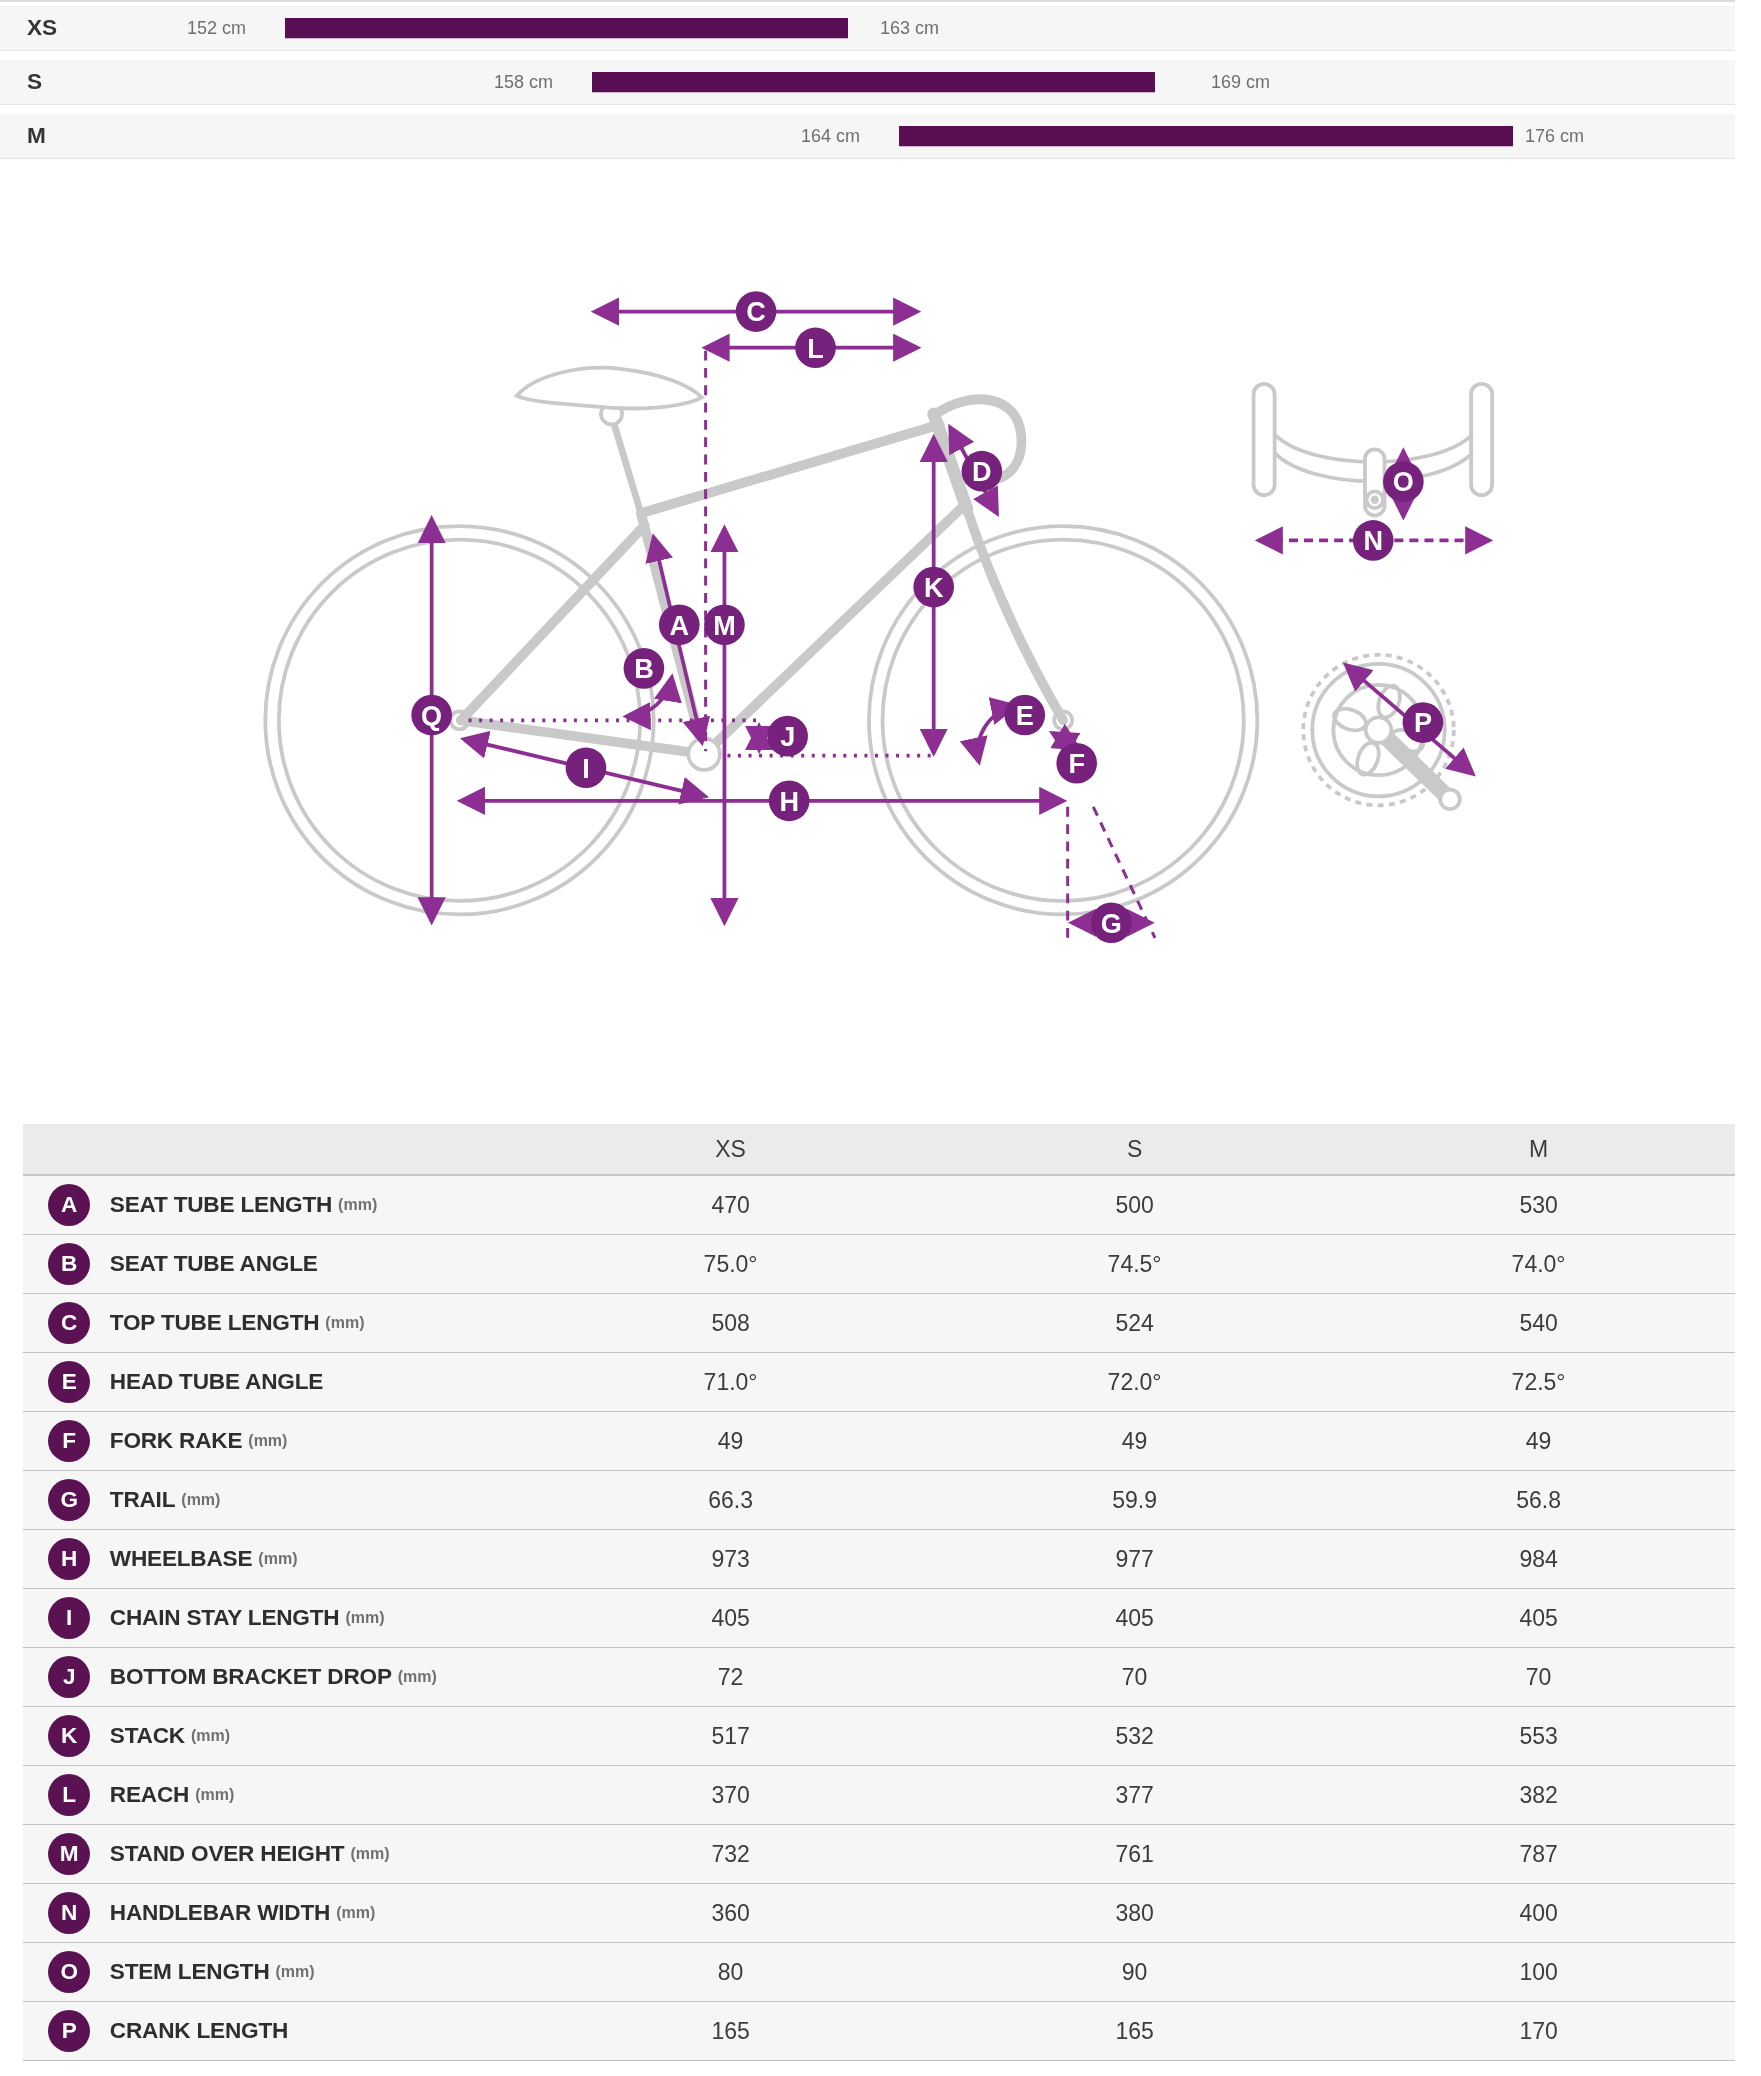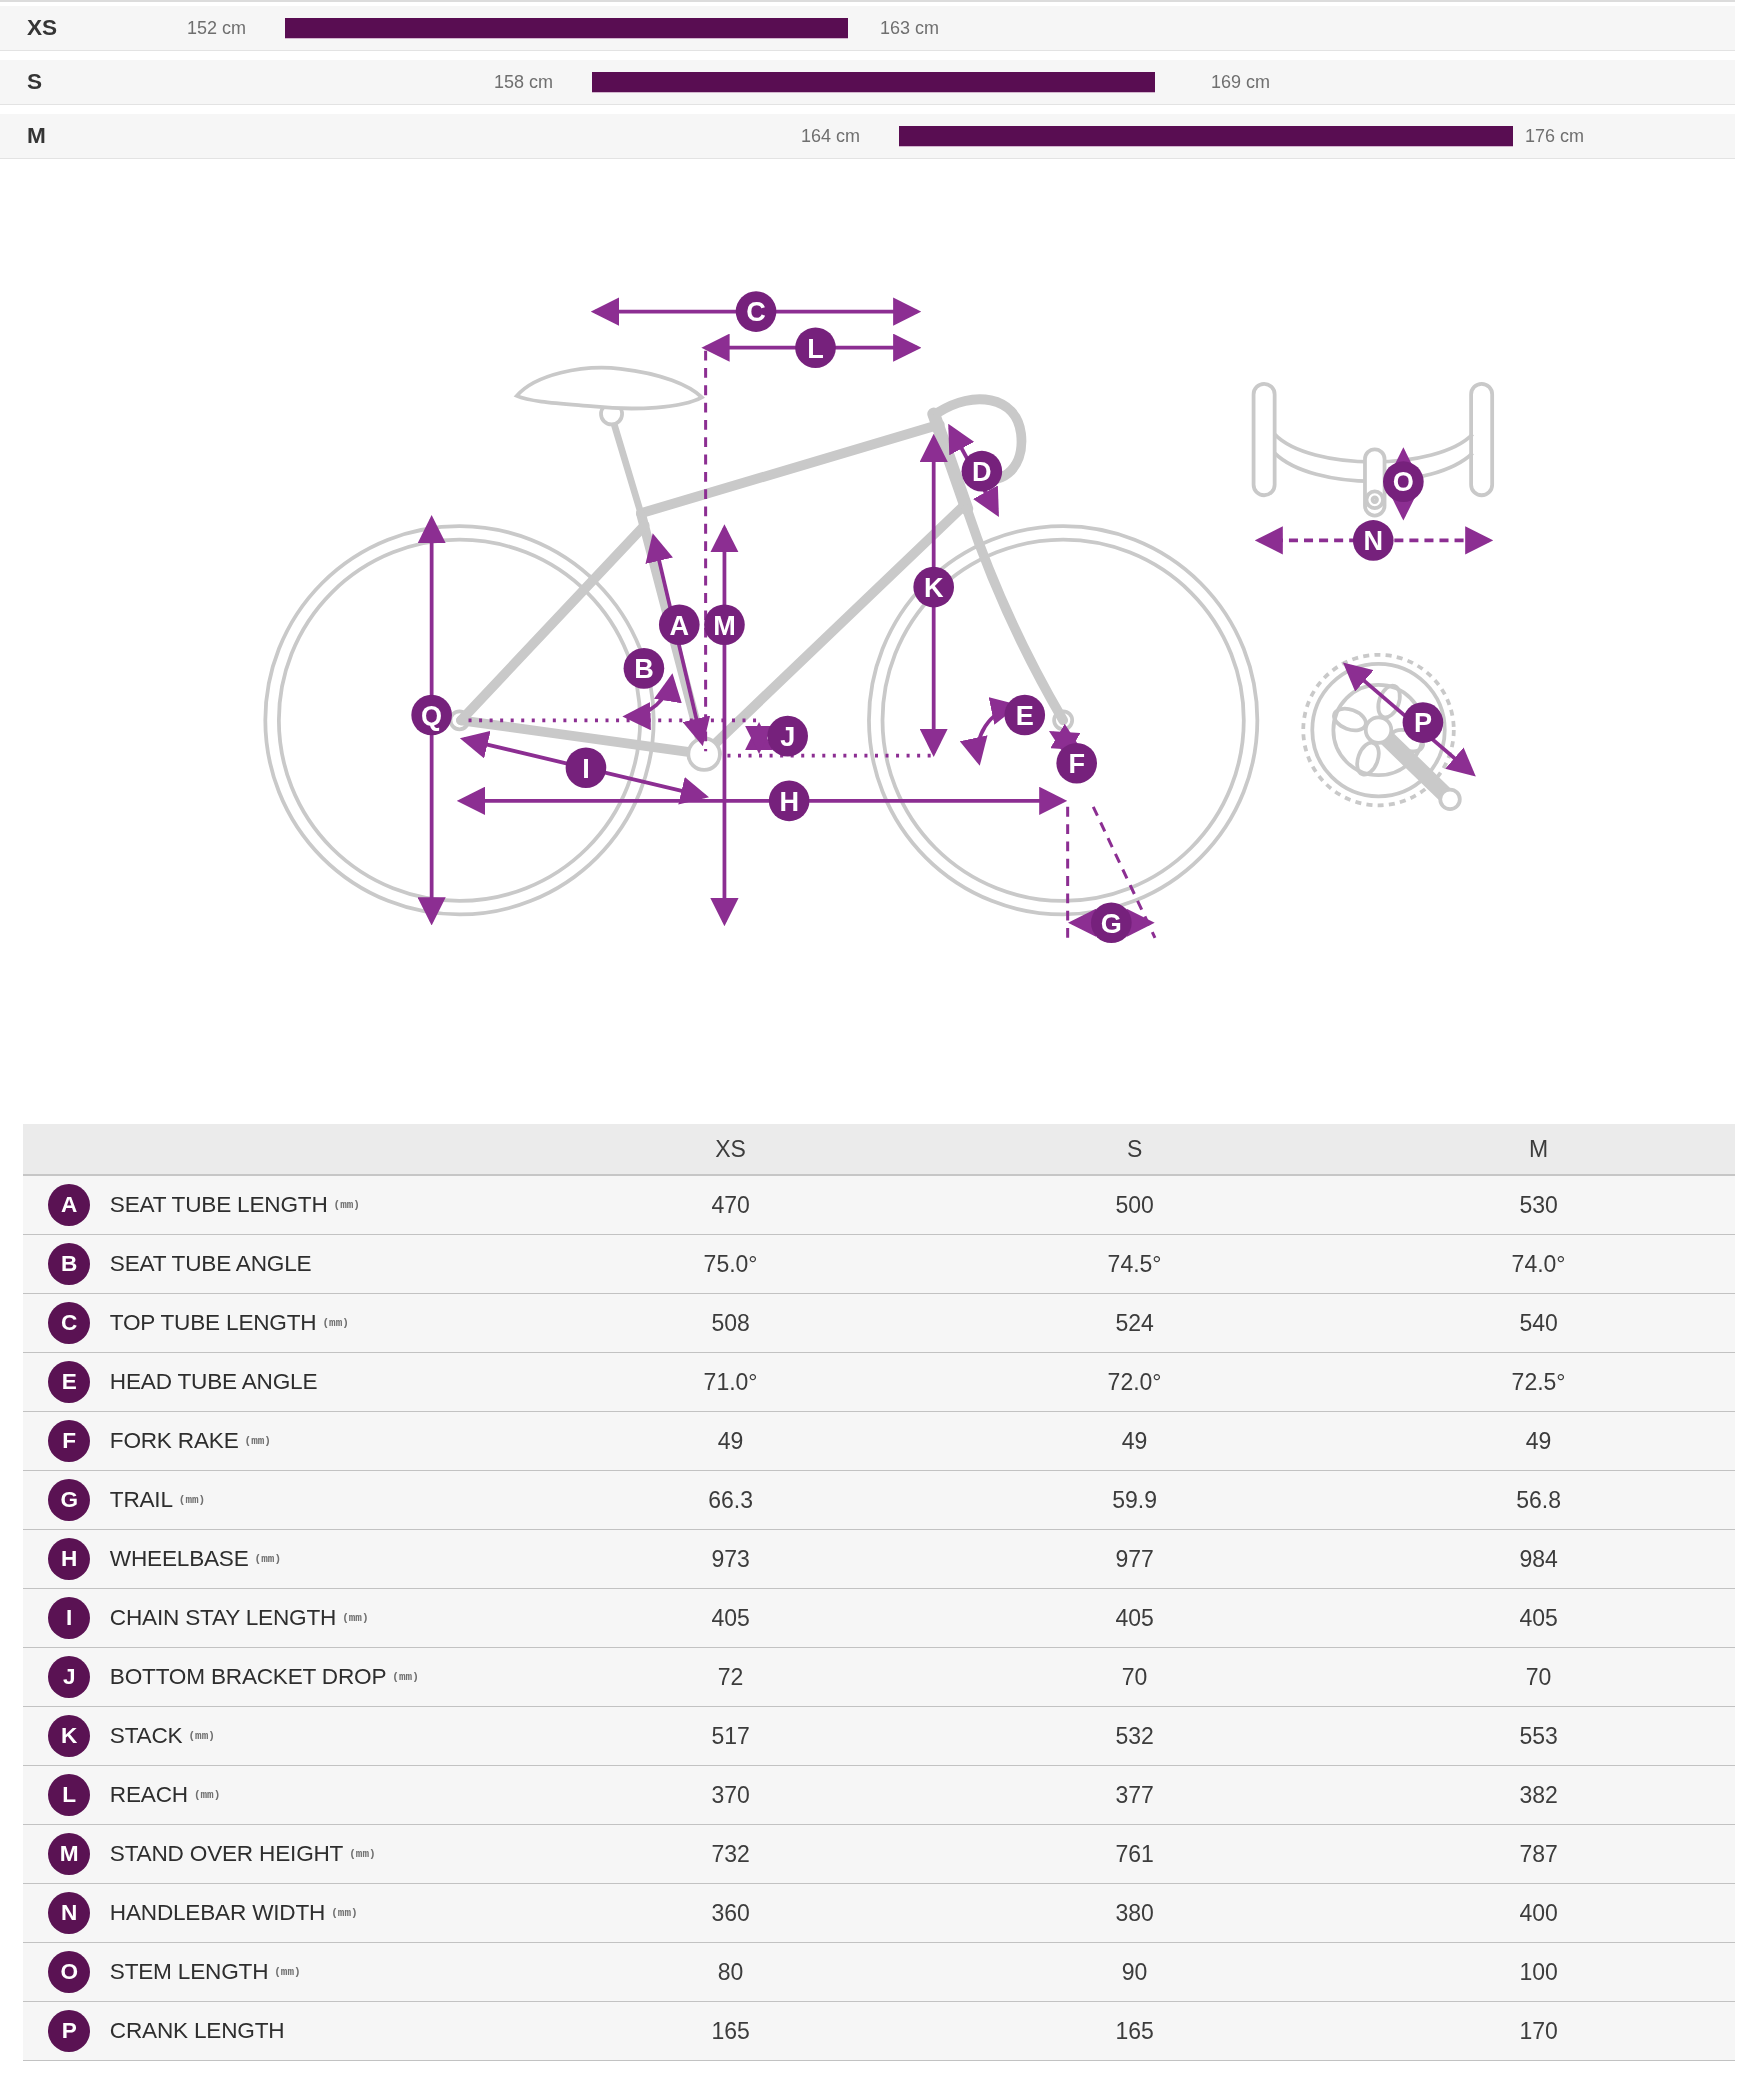--- a/index.html
+++ b/index.html
@@ -34,22 +34,22 @@
   table{width:100%;border-collapse:collapse;table-layout:fixed;}
   col.c-label{width:506px;} col.c-val{width:404px;}
   thead th{height:48px;background:#ebebeb;border-bottom:2.3px solid #c6c6c6;
       font-size:23px;font-weight:400;color:#3c3c3c;text-align:center;vertical-align:middle;}
   tbody td{height:56px;background:#f6f6f6;border-bottom:1.5px solid #c2c2c2;
       font-size:23px;color:#3c3c3c;text-align:center;vertical-align:middle;}
   tbody td.label-cell{text-align:left;padding-left:25.6px;}
   .row-letter{display:inline-block;width:42px;height:42px;border-radius:50%;background:#5a1253;
       color:#fff;font-size:22.6px;font-weight:700;text-align:center;line-height:42px;
       vertical-align:middle;margin-right:19.6px;}
-  .row-label{font-size:22.6px;font-weight:400;color:#2e2e2e;letter-spacing:-0.2px;vertical-align:middle;}
-  .row-unit{font-size:11px;font-weight:700;color:#707070;margin-left:6px;vertical-align:middle;font-family:Liberation Mono, monospace;}
+  .row-label{font-size:22.6px;font-weight:700;color:#2e2e2e;letter-spacing:-0.2px;vertical-align:middle;}
+  .row-unit{font-size:16px;font-weight:700;color:#707070;margin-left:6px;vertical-align:middle;}
 </style>
 </head>
 <body>
 
 <div class="page">
   <div class="top-rule"></div>
 
   <div class="size-bars" id="size-bars">
       <div class="size-row">
         <span class="size-label">XS</span>

